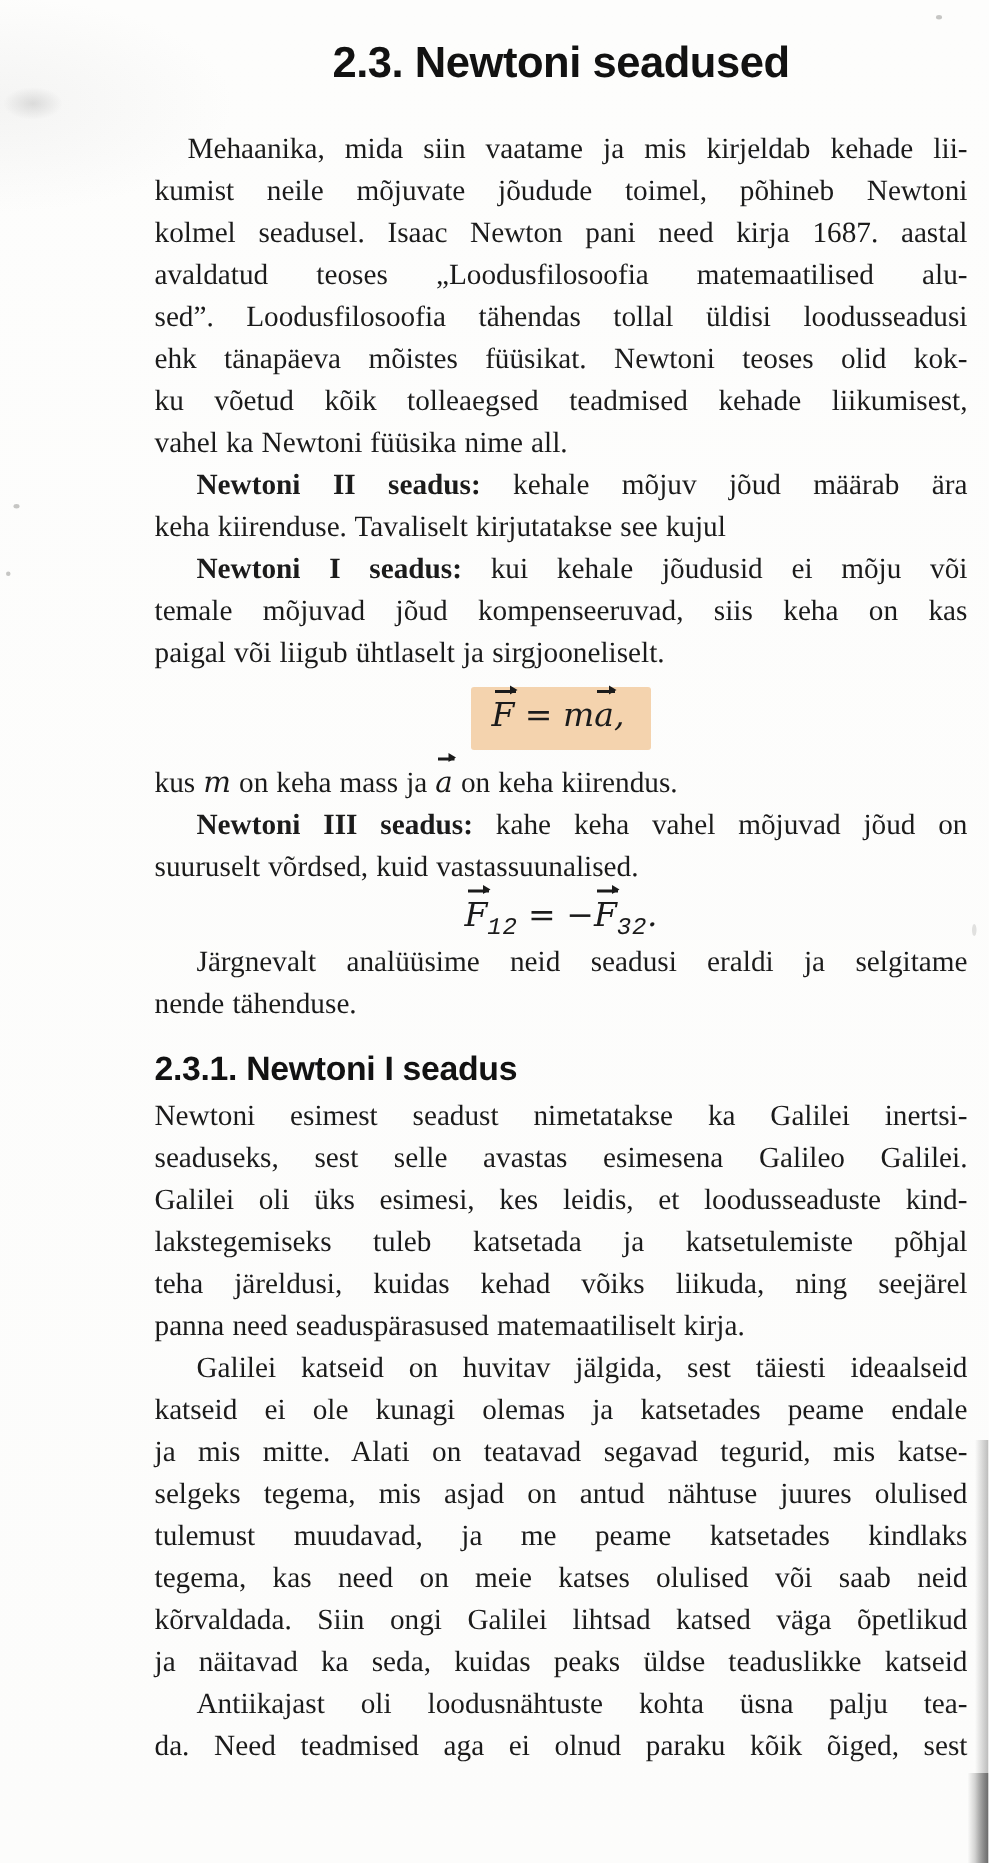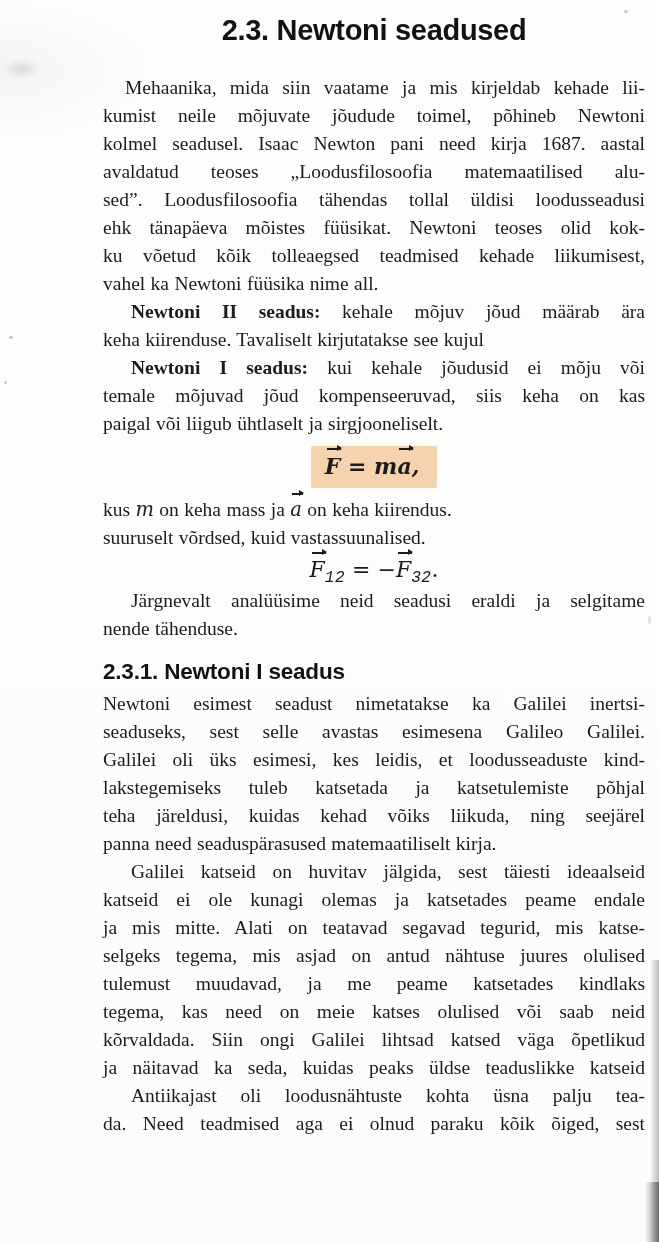--- a/index.html
+++ b/index.html
@@ -12,21 +12,21 @@
     color: #1b1b1b;
   }
   .page {
     position: absolute; inset: 0;
     background:
       radial-gradient(ellipse 260px 120px at 0px 70px, rgba(190,190,190,0.14), rgba(0,0,0,0) 60%),
       linear-gradient(to bottom, #fdfdfc, #fcfcfb);
   }
   .column {
     position: absolute;
-    left: 103px; top: 12px;
+    left: 103px; top: 24px;
     width: 542px;
   }
   .title {
     font-family: "Liberation Sans", sans-serif;
     font-weight: 700;
     font-size: 29px;
     line-height: 36px;
     text-align: center;
     color: #121212;
     letter-spacing: -0.3px;
@@ -134,28 +134,29 @@
       <div class="ln last">keha kiirenduse. Tavaliselt kirjutatakse see kujul</div>
     </div>
 
     <div>
       <div class="ln ind2"><span class="lead">Newtoni I seadus:</span> <span>kui kehale jõudusid ei mõju või</span></div>
       <div class="ln">temale mõjuvad jõud kompenseeruvad, siis keha on kas</div>
       <div class="ln last">paigal või liigub ühtlaselt ja sirgjooneliselt.</div>
     </div>
 
     <div class="formula-row">
-      <span class="formula boxed" id="hl-box" style="background: rgb(244, 211, 174); font-weight: bold;"><span class="vec">F</span> <span>=</span> <span>m</span><span class="vec">a</span><span>,</span></span>
+      <span class="formula boxed" id="hl-box" style="background: rgb(244, 211, 174);"><span class="vec">F</span> <span>=</span> <span>m</span><span class="vec">a</span><span>,</span></span>
     </div>
 
     <div>
       <div class="ln last"><span>kus</span> <span class="mvar">m</span> <span>on keha mass ja</span> <span class="mvar vec">a</span> <span>on keha kiirendus.</span></div>
     </div>
 
     <div>
+      <div class="ln ind2"><span class="lead">Newtoni III seadus:</span> <span>kahe keha vahel mõjuvad jõud on</span></div>
       <div class="ln last">suuruselt võrdsed, kuid vastassuunalised.</div>
     </div>
 
     <div class="formula-row tight">
       <span class="formula"><span class="vec">F</span><sub>12</sub> <span>= −</span><span class="vec">F</span><sub>32</sub><span>.</span></span>
     </div>
 
     <div>
       <div class="ln ind2">Järgnevalt analüüsime neid seadusi eraldi ja selgitame</div>
       <div class="ln last">nende tähenduse.</div>

